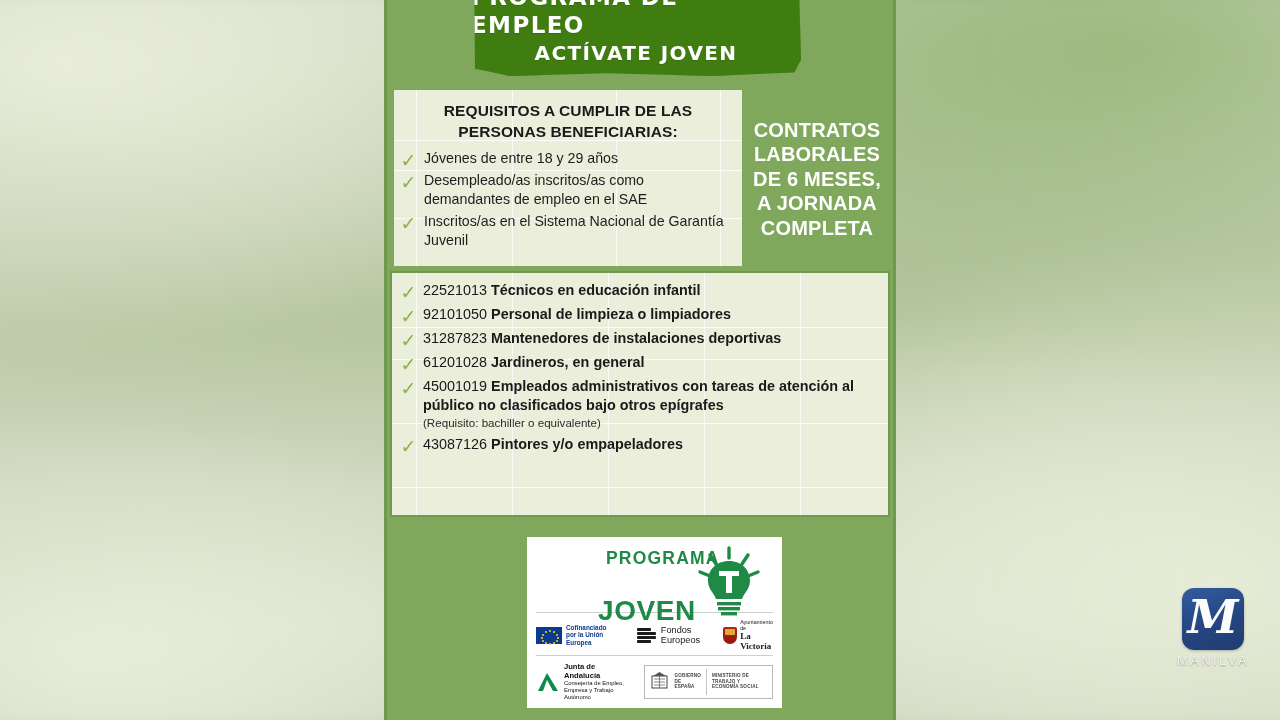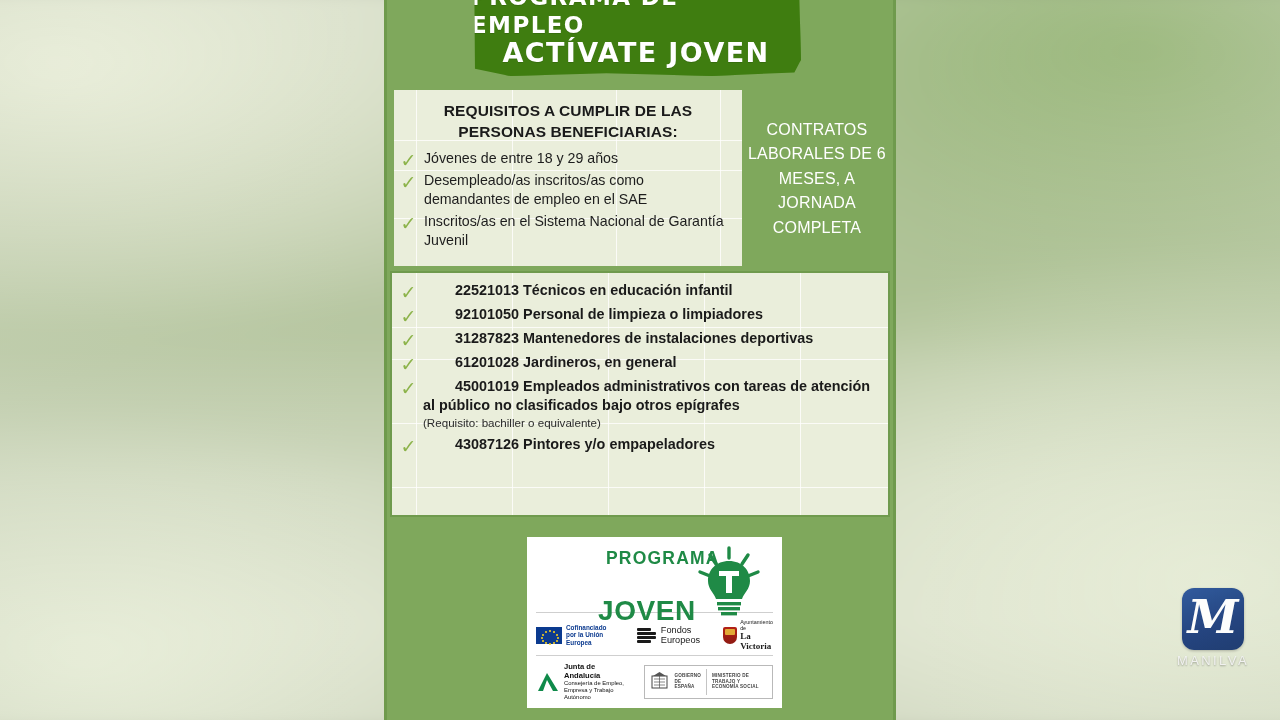--- a/index.html
+++ b/index.html
@@ -48,21 +48,21 @@
     display:flex; flex-direction:column; align-items:center; justify-content:flex-end;
     padding-bottom:9px;
     clip-path: polygon(1% 0%, 99.4% 0%, 100% 82%, 98% 96%, 73% 100%, 41% 97%, 12% 100%, 1.2% 92%);
   }
   .title-banner .l1,.title-banner .l2{
     color:#ffffff; font-weight:700; letter-spacing:1.4px;
     font-family:"DejaVu Sans", sans-serif;
     text-shadow:0 1px 0 rgba(0,0,0,.12);
   }
   .title-banner .l1{font-size:23px; line-height:28px;}
-  .title-banner .l2{font-size:27px; line-height:28px;}
+  .title-banner .l2{font-size:20px; line-height:28px;}
 
   
   .req-card{
     position:absolute; left:10px; top:90px; width:348px; height:176px;
     background:#eaeedb;
     overflow:hidden;
   }
   .grid-lines{position:absolute; inset:0; pointer-events:none;}
   .grid-lines i{position:absolute; background:rgba(255,255,255,.78);}
   .req-title{
@@ -84,42 +84,42 @@
     font-family:"DejaVu Sans", sans-serif;
   }
   .req-item .txt{
     color:#1d1d1d; font-size:14.2px; line-height:19px;
     font-family:"Liberation Sans", sans-serif;
   }
 
   
   .contracts{
     position:absolute; left:360px; top:118px; width:146px;
-    text-align:center; color:#ffffff; font-weight:400;
-    font-size:16px; line-height:24.4px; letter-spacing:.2px;
+    text-align:center; color:#ffffff; font-weight:700;
+    font-size:20px; line-height:24.4px; letter-spacing:.2px;
     font-family:"Liberation Sans", sans-serif;
   }
 
   
   .jobs-card{
     position:absolute; left:6px; top:271px; width:500px; height:246px;
     background:#eaeedb; border:2px solid #6f9a4d;
     overflow:hidden;
   }
   .jobs-list{position:relative; z-index:2; padding:8px 8px 0 8px;}
   .job{
     display:flex; align-items:flex-start; gap:6px;
     margin-bottom:5px;
   }
   .job .body{ flex:1; }
   .job .main{
     color:#1a1a1a; font-size:14.4px; line-height:19px;
     font-family:"Liberation Sans", sans-serif;
   }
-  .job .code{ font-weight:700;margin-left:32px; }
+  .job .code{ font-weight:400; }
   .job .name{ font-weight:700; }
   .job .note{
     color:#2a2a2a; font-size:11.6px; line-height:15px; font-weight:400;
     font-family:"Liberation Sans", sans-serif;
   }
 
   
   .logo-block{
     position:absolute; left:143px; top:537px; width:255px; height:171px;
     background:#ffffff;

